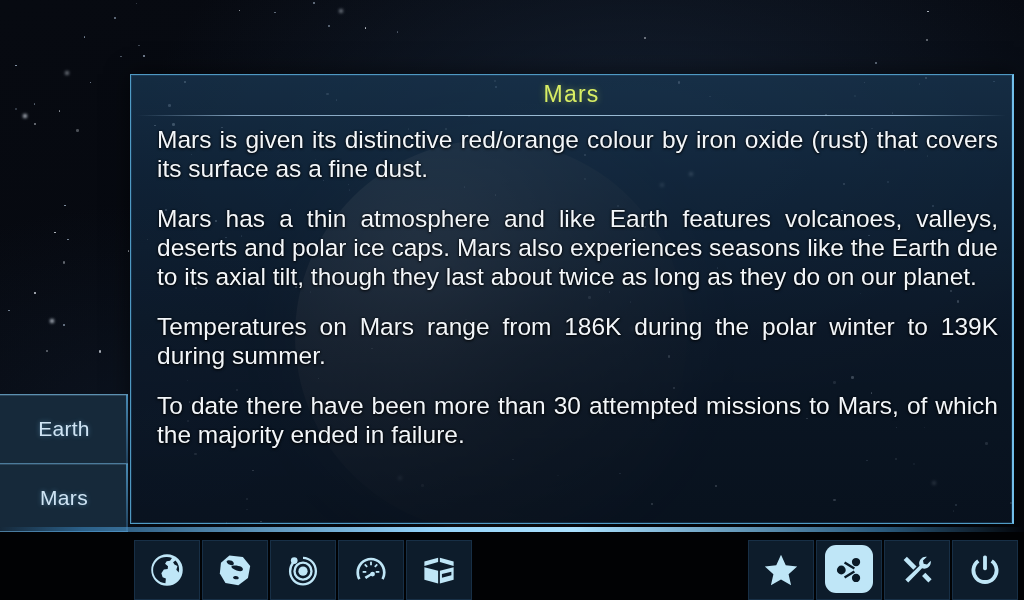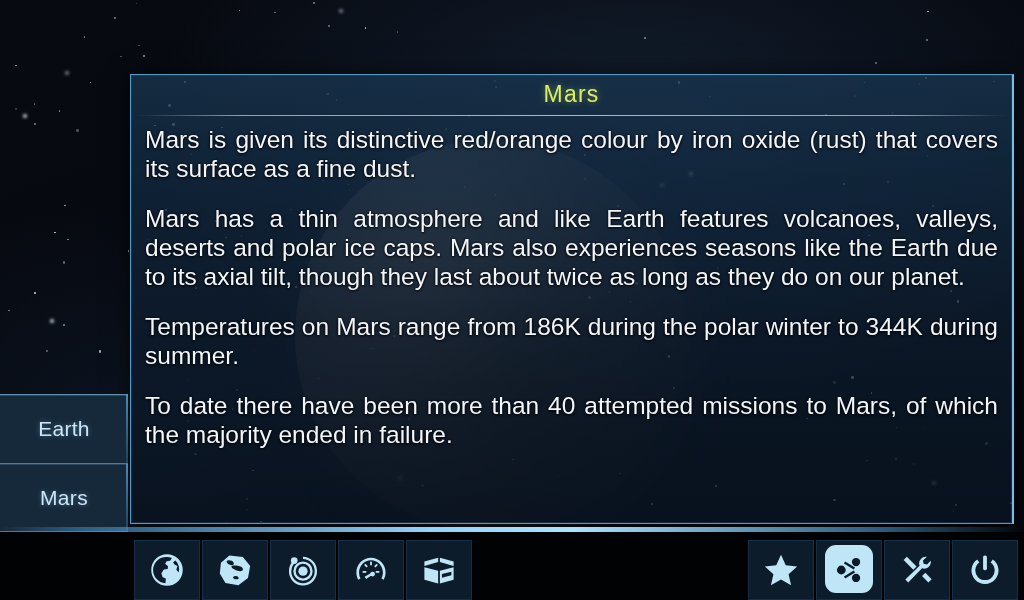--- a/index.html
+++ b/index.html
@@ -96,20 +96,21 @@
     text-shadow:0 0 7px rgba(200,230,90,.45);
   }
   #title-rule {
     height:1px; margin:0 6px 9px;
     background:linear-gradient(to right, rgba(120,170,210,0), rgba(170,205,235,.75) 12%, rgba(180,215,240,.85) 50%, rgba(170,205,235,.75) 88%, rgba(120,170,210,0));
   }
   #panel-body {
     flex:1;
     padding:0 14px 10px 14px;
     overflow:hidden;
+    margin-left:12px;
   }
   .para {
     color:#f2f6fa;
     font-size:24.5px;
     line-height:29px;
     text-align:justify;
     text-shadow:0 1px 3px rgba(0,0,0,.9), 0 0 2px rgba(0,0,0,.8);
     margin-bottom:21px;
     font-stretch:condensed;
   }
@@ -355,22 +356,22 @@
     </div>
 
   <div id="planet"></div>
 
   <div id="panel">
     <div id="panel-title">Mars</div>
     <div id="title-rule"></div>
     <div id="panel-body">
       <p class="para">Mars is given its distinctive red/orange colour by iron oxide (rust) that covers its surface as a fine dust.</p>
       <p class="para">Mars has a thin atmosphere and like Earth features volcanoes, valleys, deserts and polar ice caps. Mars also experiences seasons like the Earth due to its axial tilt, though they last about twice as long as they do on our planet.</p>
-      <p class="para">Temperatures on Mars range from 186K during the polar winter to 344K during summer.</p>
-      <p class="para">To date there have been more than 40 attempted missions to Mars, of which the majority ended in failure.</p>
+      <p class="para">Temperatures on Mars range from 186K during the polar winter to 139K during summer.</p>
+      <p class="para">To date there have been more than 30 attempted missions to Mars, of which the majority ended in failure.</p>
     </div>
   </div>
 
   <div id="sidebar">
     <div class="nav-btn">
       <span>Earth</span>
     </div>
     <div class="nav-btn">
       <span>Mars</span>
     </div>

